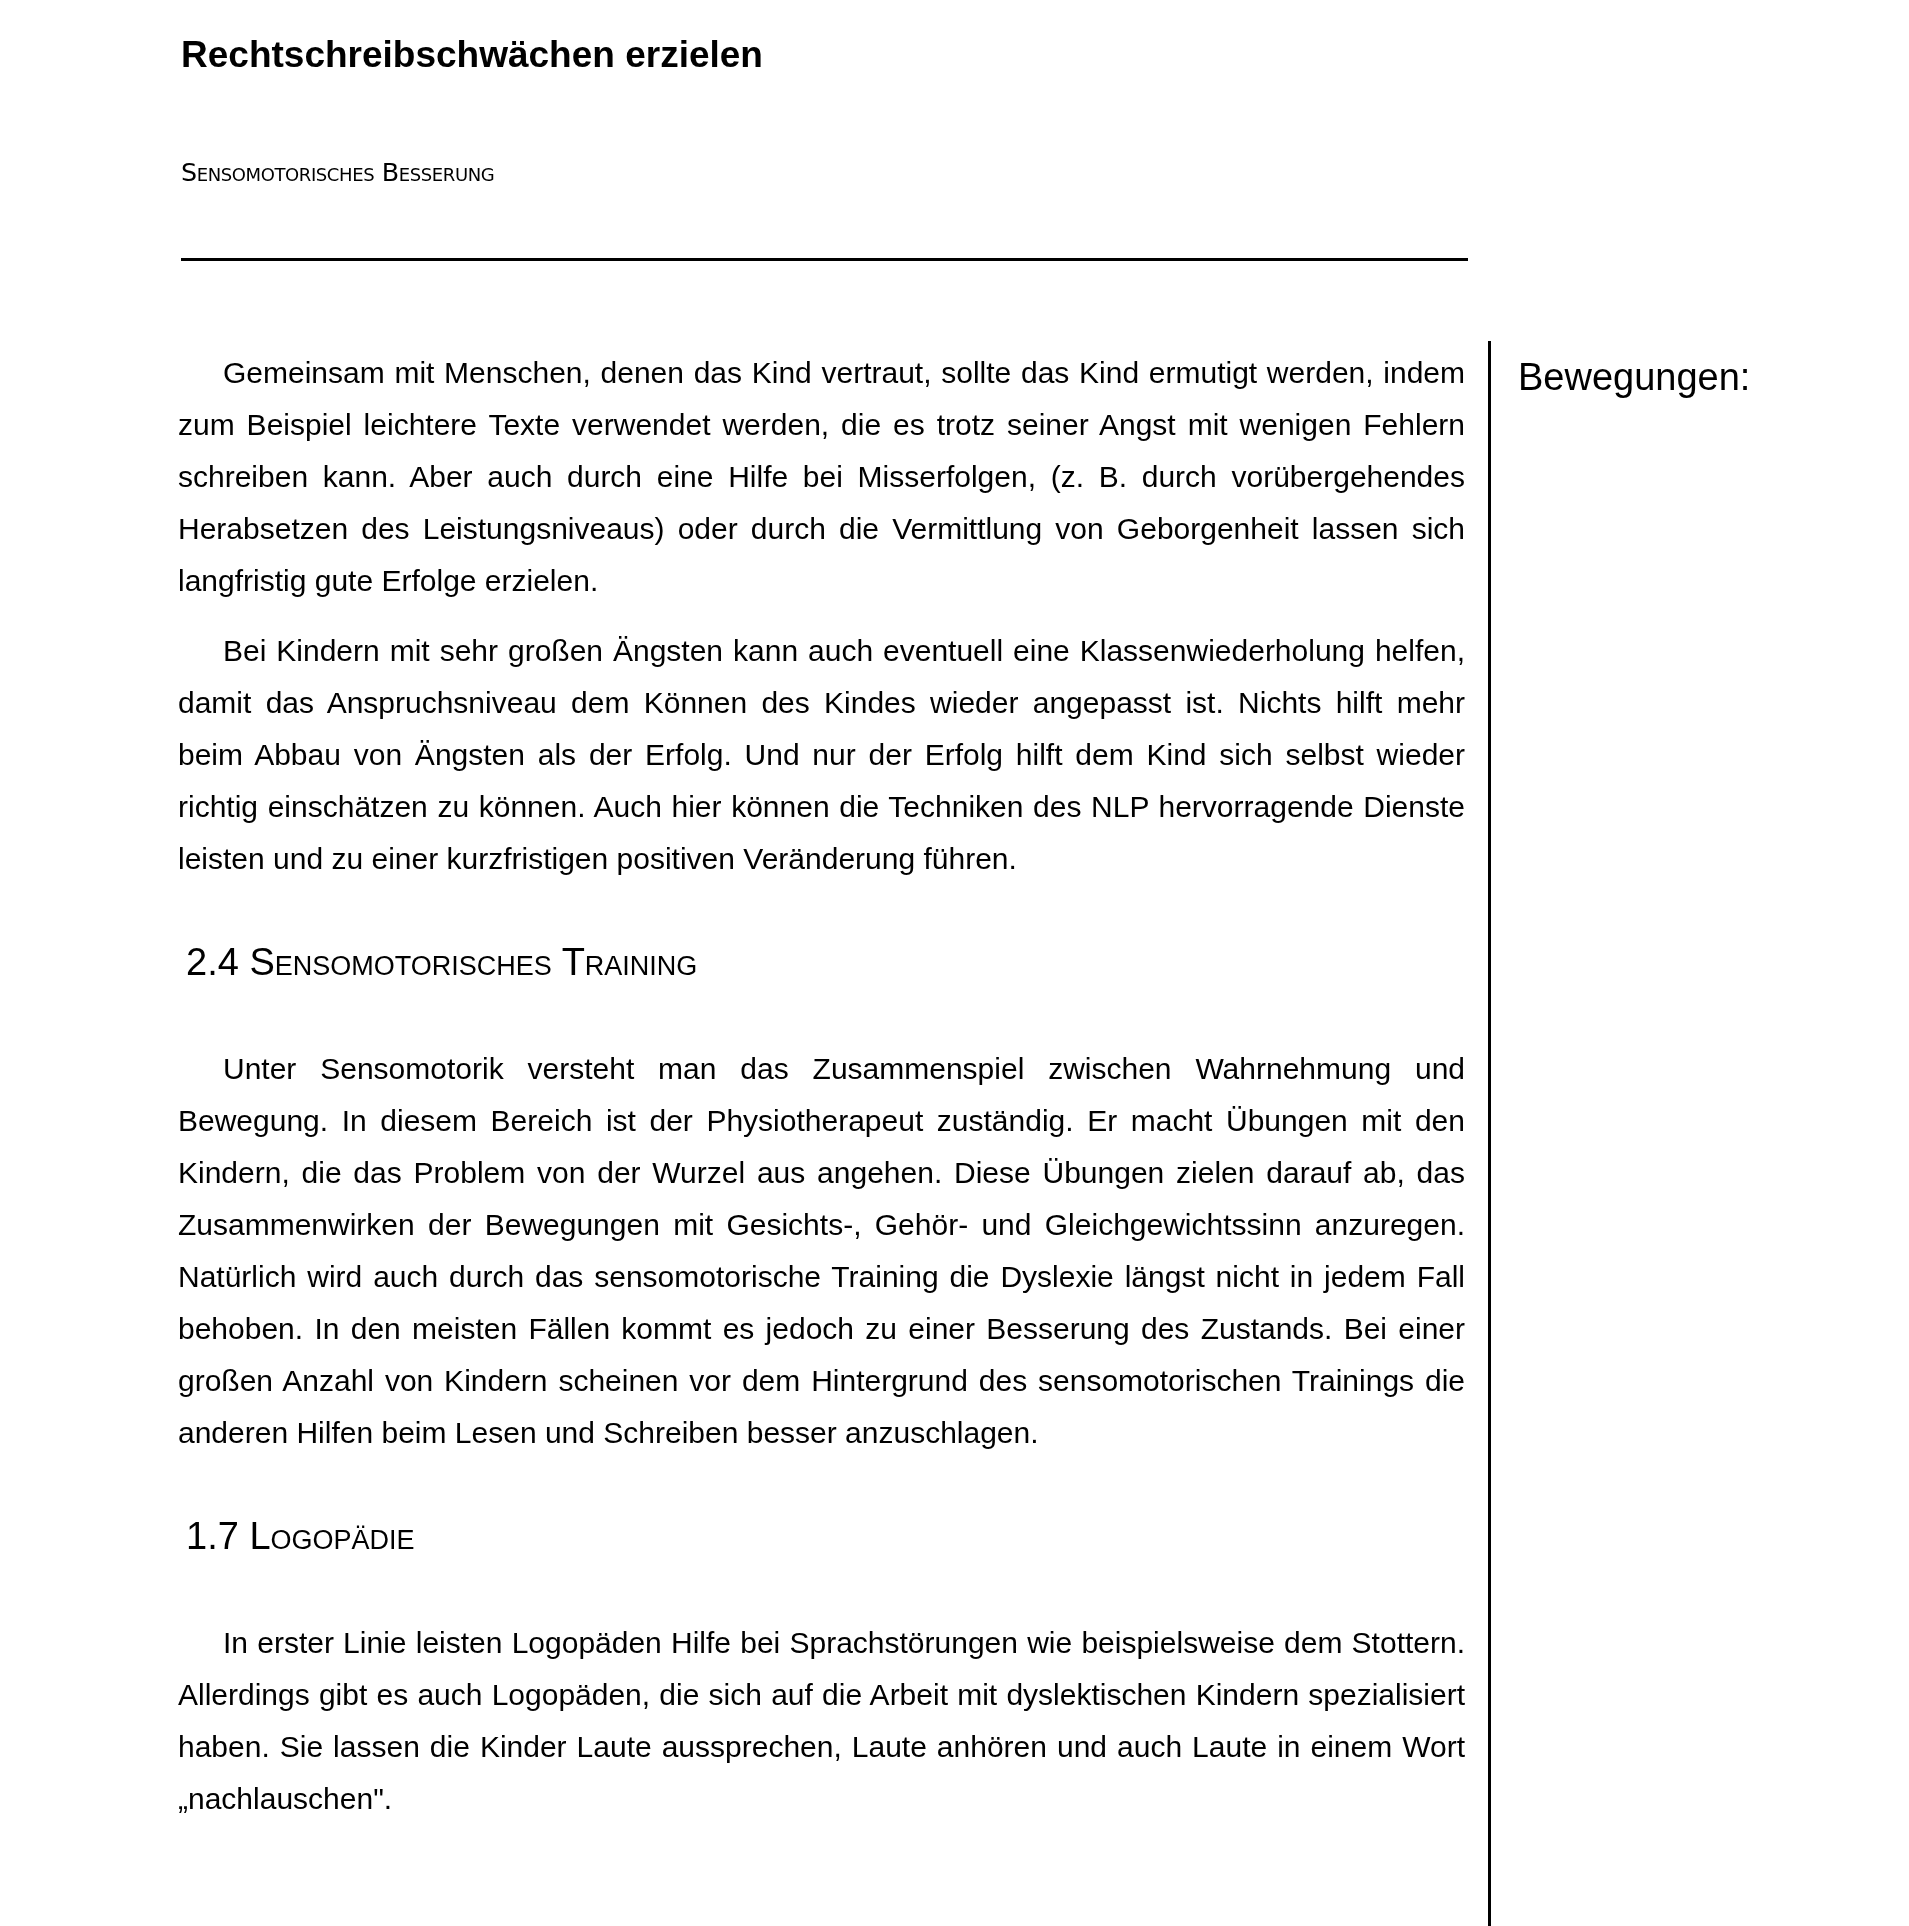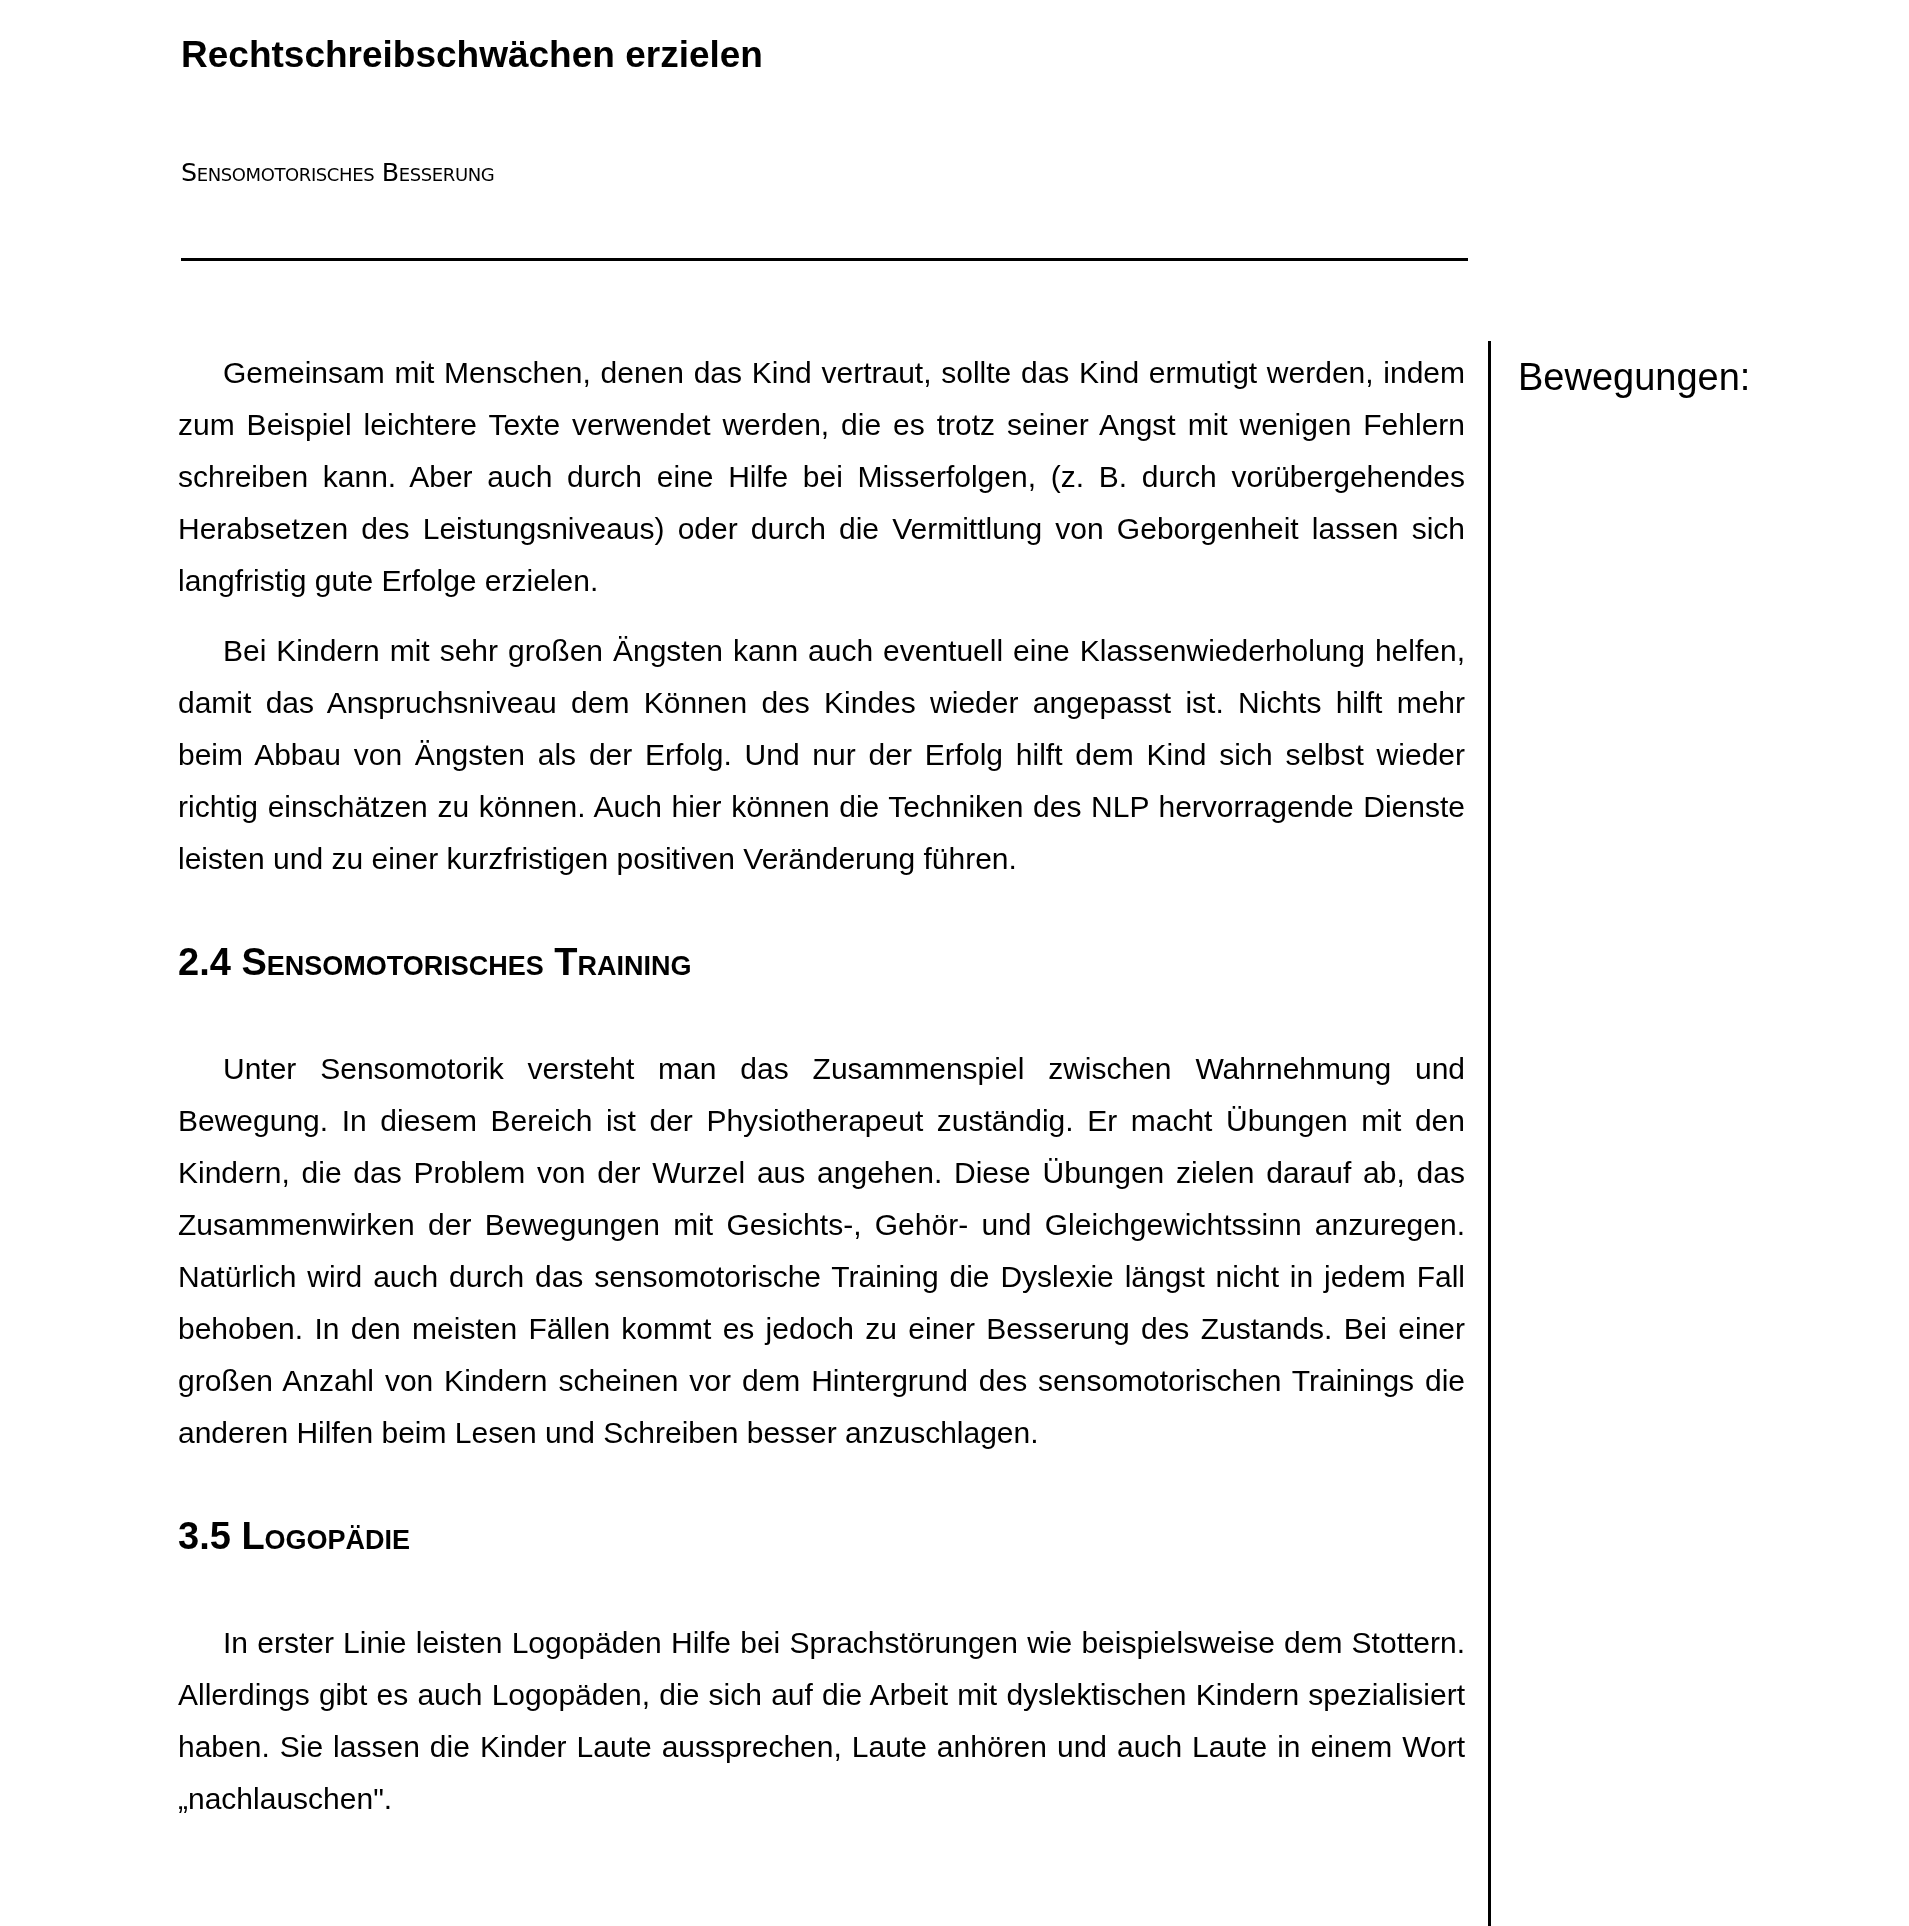--- a/index.html
+++ b/index.html
@@ -8,36 +8,36 @@
   .abs { position: absolute; }
   #doc-title { left: 181px; top: 34px; font-size: 37px; font-weight: bold; white-space: nowrap; }
   #running-head { left: 181px; top: 157px; font-size: 25.4px; font-variant: small-caps; white-space: nowrap;
                   font-family: "DejaVu Sans", sans-serif; letter-spacing: -0.4px; }
   #top-rule { left: 181px; top: 258px; width: 1287px; height: 2.7px; background: #000; }
   #side-rule { left: 1488px; top: 341px; width: 3.1px; height: 2261px; background: #000; }
   #margin-note { left: 1518px; top: 356px; font-size: 38px; white-space: nowrap; }
   #content { left: 178px; top: 347px; width: 1287px; }
   .para { font-size: 30px; line-height: 52px; text-align: justify; text-indent: 45px; margin: 0 0 17.7px 0;
           hyphens: manual; }
-  .section-heading { font-size: 38px; font-weight: bold; font-variant: small-caps; margin: 54px 0 58px 0;
+  .section-heading { font-size: 38px; font-weight: normal; font-variant: small-caps; margin: 54px 0 58px 8px;
                      line-height: 46px; }
 </style>
 </head>
 <body>
 
 <div id="doc-title" class="abs">Rechtschreibschwächen erzielen</div>
 <div id="running-head" class="abs">Sensomotorisches Besserung</div>
 <div id="top-rule" class="abs"></div>
 <div id="side-rule" class="abs"></div>
 <div id="margin-note" class="abs">Bewegungen:</div>
 
 <div id="content" class="abs">
   <p class="para">Gemeinsam mit Menschen, denen das Kind vertraut, sollte das Kind ermu­tigt werden, indem zum Beispiel leichtere Texte verwendet werden, die es trotz seiner Angst mit wenigen Fehlern schreiben kann. Aber auch durch eine Hilfe bei Misserfolgen, (z. B. durch vorübergehendes Herabsetzen des Leis­tungsniveaus) oder durch die Vermittlung von Geborgenheit lassen sich lang­fristig gute Erfolge erzielen.</p>
   <p class="para">Bei Kindern mit sehr großen Ängsten kann auch eventuell eine Klassen­wiederholung helfen, damit das Anspruchsniveau dem Können des Kindes wieder angepasst ist. Nichts hilft mehr beim Abbau von Ängsten als der Er­folg. Und nur der Erfolg hilft dem Kind sich selbst wieder richtig einschätzen zu können. Auch hier können die Techniken des NLP hervorragende Dienste leisten und zu einer kurzfristigen positiven Veränderung führen.</p>
 
   <h2 class="section-heading">2.4 Sensomotorisches Training</h2>
   <p class="para">Unter Sensomotorik versteht man das Zusammenspiel zwischen Wahr­nehmung und Bewegung. In diesem Bereich ist der Physiotherapeut zu­ständig. Er macht Übungen mit den Kindern, die das Problem von der Wurzel aus angehen. Diese Übungen zielen darauf ab, das Zusammenwirken der Bewegungen mit Gesichts-, Gehör- und Gleichgewichtssinn anzuregen. Na­türlich wird auch durch das sensomotorische Training die Dyslexie längst nicht in jedem Fall behoben. In den meisten Fällen kommt es jedoch zu einer Besserung des Zustands. Bei einer großen Anzahl von Kindern scheinen vor dem Hintergrund des sensomotorischen Trainings die anderen Hilfen beim Lesen und Schreiben besser anzuschlagen.</p>
 
-  <h2 class="section-heading">3.5 Logopädie</h2>
+  <h2 class="section-heading">1.7 Logopädie</h2>
   <p class="para">In erster Linie leisten Logopäden Hilfe bei Sprachstörungen wie beispiels­weise dem Stottern. Allerdings gibt es auch Logopäden, die sich auf die Ar­beit mit dyslektischen Kindern spezialisiert haben. Sie lassen die Kinder Laute aussprechen, Laute anhören und auch Laute in einem Wort „nachlau­schen".</p>
 
 </div>
 
 
 </body></html>

